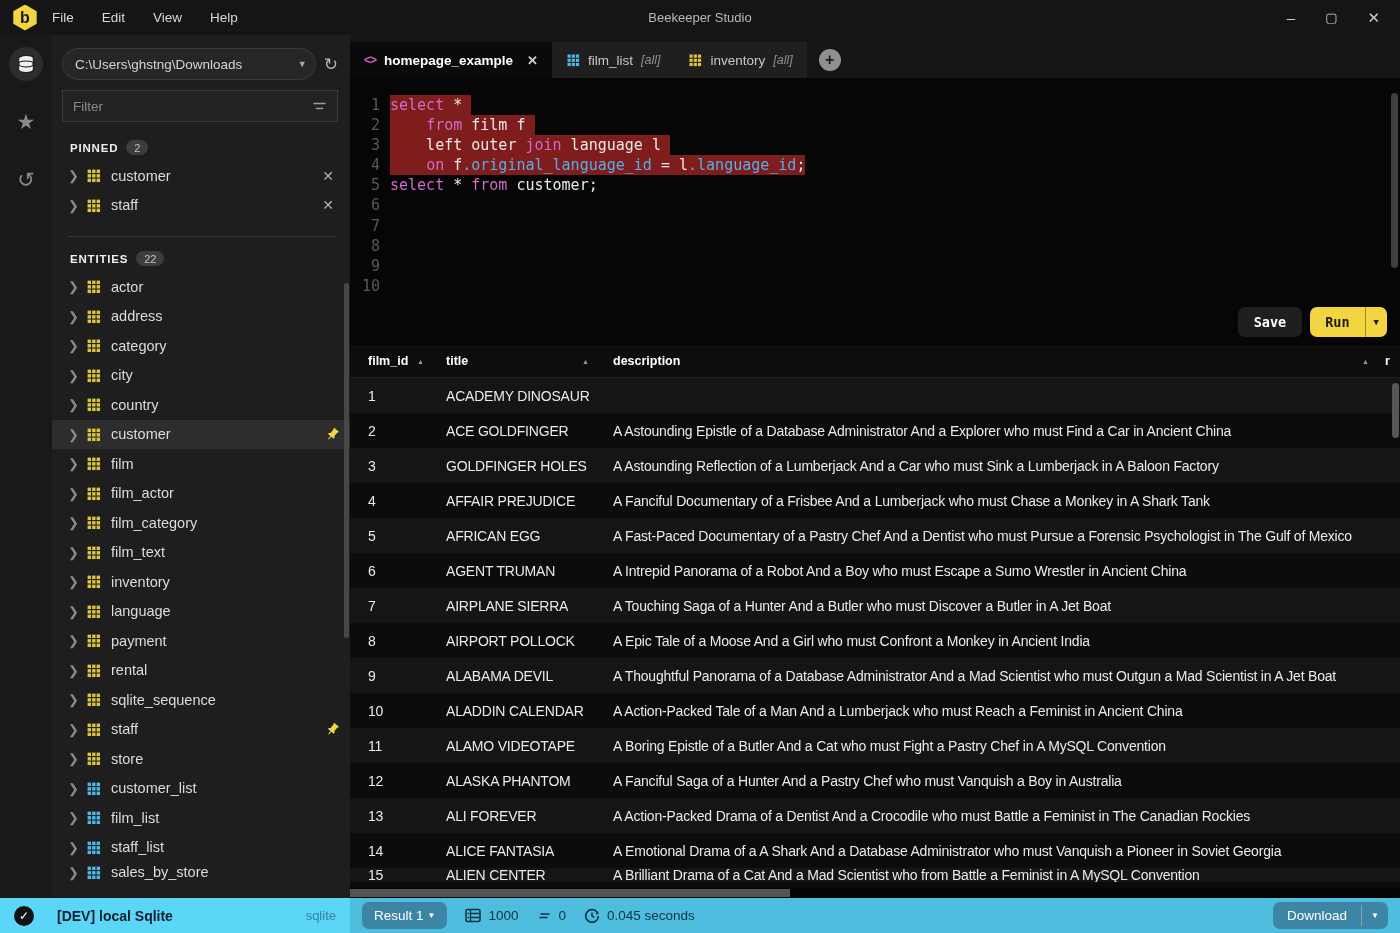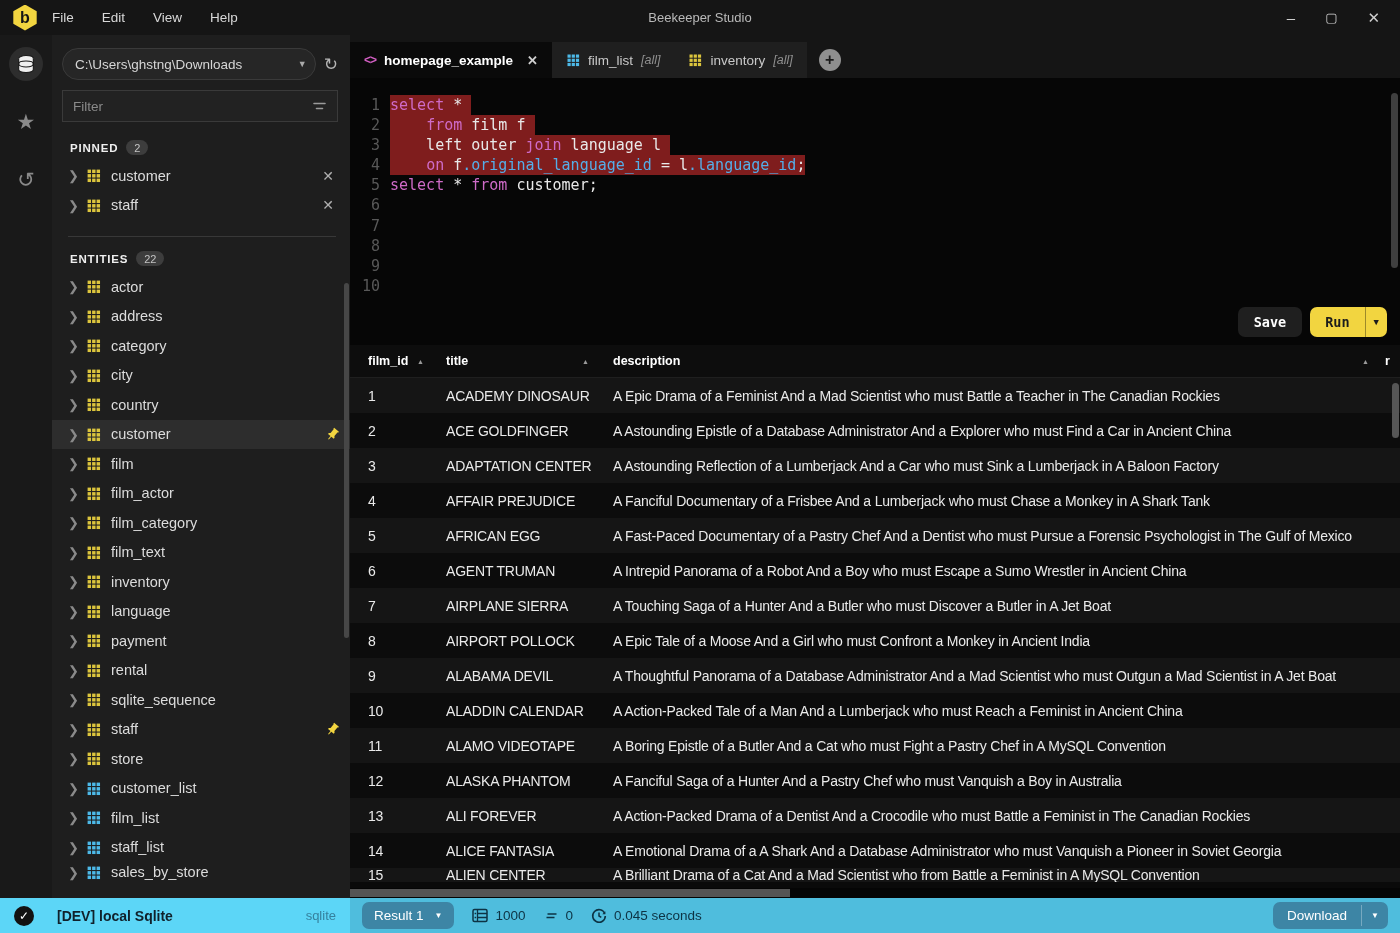--- a/index.html
+++ b/index.html
@@ -98,21 +98,21 @@
 
   
   .statusbar { height:35px; display:flex; font-size:13.5px; }
   .sb-left { width:350px; background:#5cd6f7; display:flex; align-items:center; padding:0 14px; gap:11px; }
   .checkcircle { width:20px; height:20px; border-radius:50%; background:#121212; color:#fff; font-size:12px;
     display:flex; align-items:center; justify-content:center; flex:none; }
   .sb-conn { font-weight:bold; color:#10212b; font-size:14px; flex:1;margin-left:12px; }
   .sb-dbtype { color:#35809d; font-size:13px; }
   .sb-right { flex:1; background:#4fbddd; display:flex; align-items:center; padding:0 12px; gap:18px; color:#0d3344; }
   .pillbtn { background:#3d85a5; color:#fff; border-radius:7px; display:flex; align-items:center; }
-  .resultbtn { padding:6px 12px; gap:11px; font-size:13.5px; }
+  .resultbtn { padding:6px 12px; gap:4px; font-size:13.5px; }
   .resultbtn .caret2 { font-size:8px; }
   .sb-stat { display:flex; align-items:center; gap:7px; font-size:13.5px; }
   .sb-spacer { flex:1; }
   .dlbtn { overflow:hidden; }
   .dlbtn .dlabel { padding:6px 14px; font-size:13.5px; }
   .dlbtn .ddrop { border-left:1px solid rgba(255,255,255,.3); padding:6px 9px; font-size:8px; display:flex; align-items:center;}
   svg { display:block; }
 </style>
 </head>
 <body>
@@ -676,32 +676,31 @@
             <span class="arrow">▲</span>
           </div>
           <div class="hc c3">
             <span>r</span>
           </div>
         </div>
       <div class="rows" id="result-rows">
           <div class="trow">
             <div class="cell c0">1</div>
             <div class="cell c1">ACADEMY DINOSAUR</div>
-            <div class="cell c2">A Epic Drama of a Feminist And a Mad Scientist who must Battle a Teacher in The Canadian Rockies</div>
             <div class="cell c3"></div>
           </div>
           <div class="trow">
             <div class="cell c0">2</div>
             <div class="cell c1">ACE GOLDFINGER</div>
             <div class="cell c2">A Astounding Epistle of a Database Administrator And a Explorer who must Find a Car in Ancient China</div>
             <div class="cell c3"></div>
           </div>
           <div class="trow">
             <div class="cell c0">3</div>
-            <div class="cell c1">ADAPTATION CENTER</div>
+            <div class="cell c1">GOLDFINGER HOLES</div>
             <div class="cell c2">A Astounding Reflection of a Lumberjack And a Car who must Sink a Lumberjack in A Baloon Factory</div>
             <div class="cell c3"></div>
           </div>
           <div class="trow">
             <div class="cell c0">4</div>
             <div class="cell c1">AFFAIR PREJUDICE</div>
             <div class="cell c2">A Fanciful Documentary of a Frisbee And a Lumberjack who must Chase a Monkey in A Shark Tank</div>
             <div class="cell c3"></div>
           </div>
           <div class="trow">

